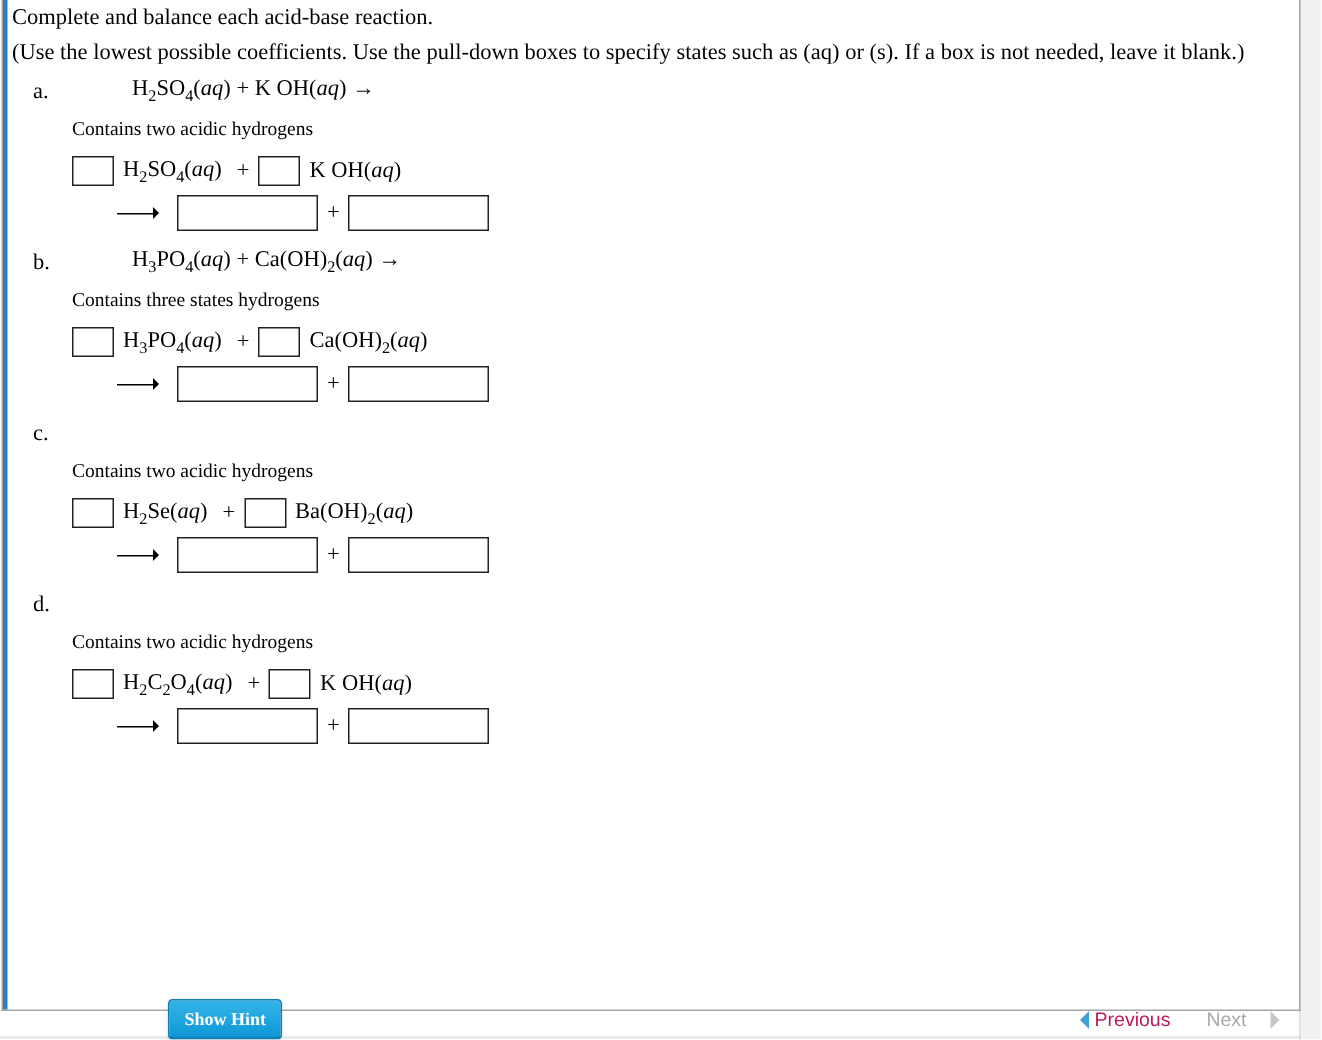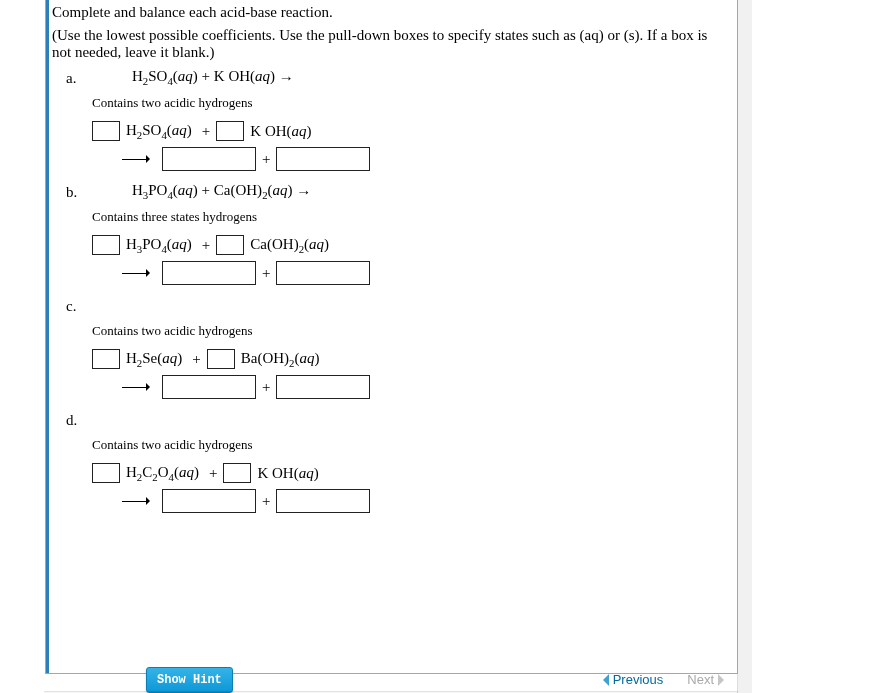--- a/index.html
+++ b/index.html
@@ -4,25 +4,24 @@
 <style>
   html, body {
     margin: 0;
     padding: 0;
     font-family: "Times New Roman", Times, serif;
     font-size: 15px;
     color: #000;
     background: #fff;
   }
   .page {
-    width: 708px;
+    width: 881px;
     height: 693px;
     position: relative;
     box-sizing: border-box;
-    margin-left: 44px;
   }
   .scroll-guide-right {
     position: absolute;
     right: 0; top: 0; bottom: 0;
     width: 14px;
     background: #f1f1f1;
     border-left: 1px solid #ddd;
   }
   .content {
     position: absolute;
@@ -99,43 +98,43 @@
     left: 0; right: 0;
     bottom: 0;
     height: 42px;
     display: flex;
     align-items: flex-end;
     padding: 0 22px 6px 22px;
     box-sizing: border-box;
   }
   .hint-btn {
     position: absolute;
-    left: 102px; bottom: 0;
+    left: 112px; bottom: 0;
     background: linear-gradient(#34b4e8, #0d97d6);
     color: #fff;
-    font-family: Liberation Mono, monospace;
+    font-family: Liberation Serif, serif;
     font-size: 12px;
     font-weight: bold;
     border: 1px solid #0d7db4;
     border-radius: 3px;
     padding: 5px 10px;
     box-shadow: 0 1px 2px rgba(0,0,0,.2);
     cursor: pointer;
   }
   .nav {
     margin-left: auto;
     display: flex;
     align-items: center;
     gap: 24px;
     font-family: Arial, sans-serif;
     font-size: 13px;
     color: #a9a9a9;
   }
-  .nav .prev { color: #0369a1; display: flex; align-items: center; gap: 4px; cursor: pointer; }
-  .nav .next { display: flex; align-items: center; gap: 4px; cursor: pointer; }
+  .nav .prev { color: #be185d; display: flex; align-items: center; gap: 4px; cursor: pointer; }
+  .nav .next { display: flex; align-items: center; gap: 16px; cursor: pointer; }
   .chev { display: inline-block; width: 0; height: 0; border: 6px solid transparent; }
   .chev.l { border-right-color: #3fa0d6; }
   .chev.r { border-left-color: #c6c6c6; }
   .shadow-bottom {
     position: absolute;
     left: 0; right: 14px; bottom: 0;
     height: 2px;
     background: linear-gradient(to bottom, rgba(0,0,0,.15), rgba(0,0,0,0));
   }
 </style>

